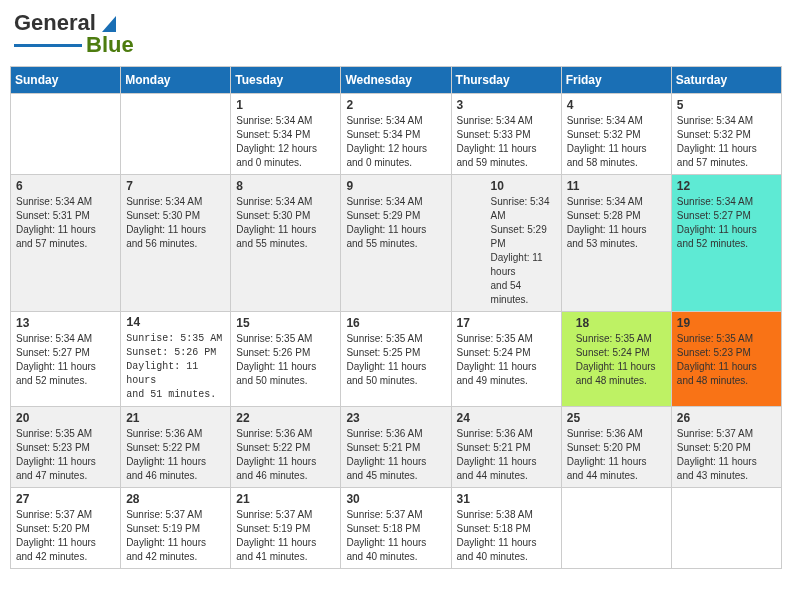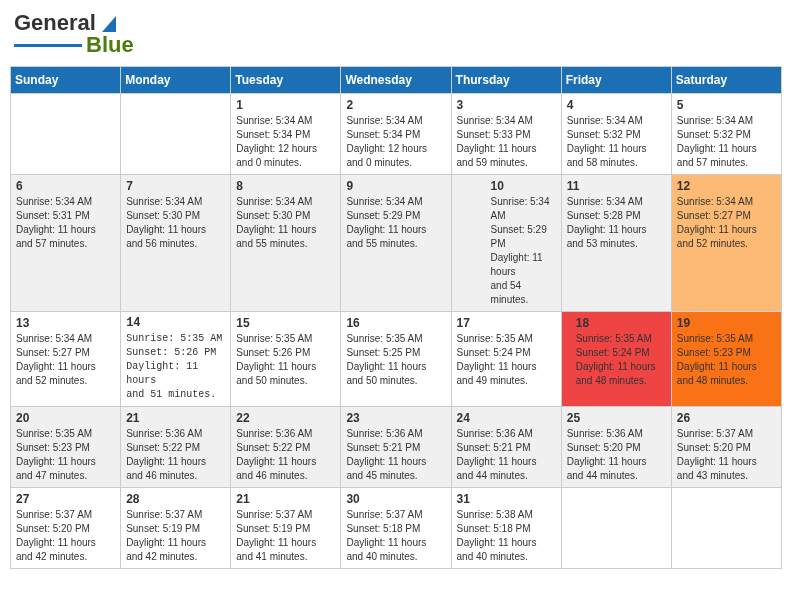--- a/index.html
+++ b/index.html
@@ -185,21 +185,21 @@
 Daylight: 11 hours
 and 54 minutes.</div>
         </td>
         <td style="background: rgb(240, 240, 240);">
           <span class="day-number">11</span>
           <div class="day-info" style="white-space: pre-line;">Sunrise: 5:34 AM
 Sunset: 5:28 PM
 Daylight: 11 hours
 and 53 minutes.</div>
         </td>
-        <td style="background: #fdba74;">
+        <td style="background: #5eead4;">
           <span class="day-number">12</span>
           <div class="day-info" style="white-space: pre-line;">Sunrise: 5:34 AM
 Sunset: 5:27 PM
 Daylight: 11 hours
 and 52 minutes.</div>
         </td>
       </tr>
       <tr>
         <td style="background: rgb(255, 255, 255);">
           <span class="day-number">13</span>
@@ -229,21 +229,21 @@
 Daylight: 11 hours
 and 50 minutes.</div>
         </td>
         <td style="background: rgb(255, 255, 255);">
           <span class="day-number">17</span>
           <div class="day-info" style="white-space: pre-line;">Sunrise: 5:35 AM
 Sunset: 5:24 PM
 Daylight: 11 hours
 and 49 minutes.</div>
         </td>
-        <td style="background: #ef4444; padding-left: 14px;">
+        <td style="background: #bef264; padding-left: 14px;">
           <span class="day-number">18</span>
           <div class="day-info" style="white-space: pre-line;">Sunrise: 5:35 AM
 Sunset: 5:24 PM
 Daylight: 11 hours
 and 48 minutes.</div>
         </td>
         <td style="background: #f97316;">
           <span class="day-number">19</span>
           <div class="day-info" style="white-space: pre-line;">Sunrise: 5:35 AM
 Sunset: 5:23 PM

